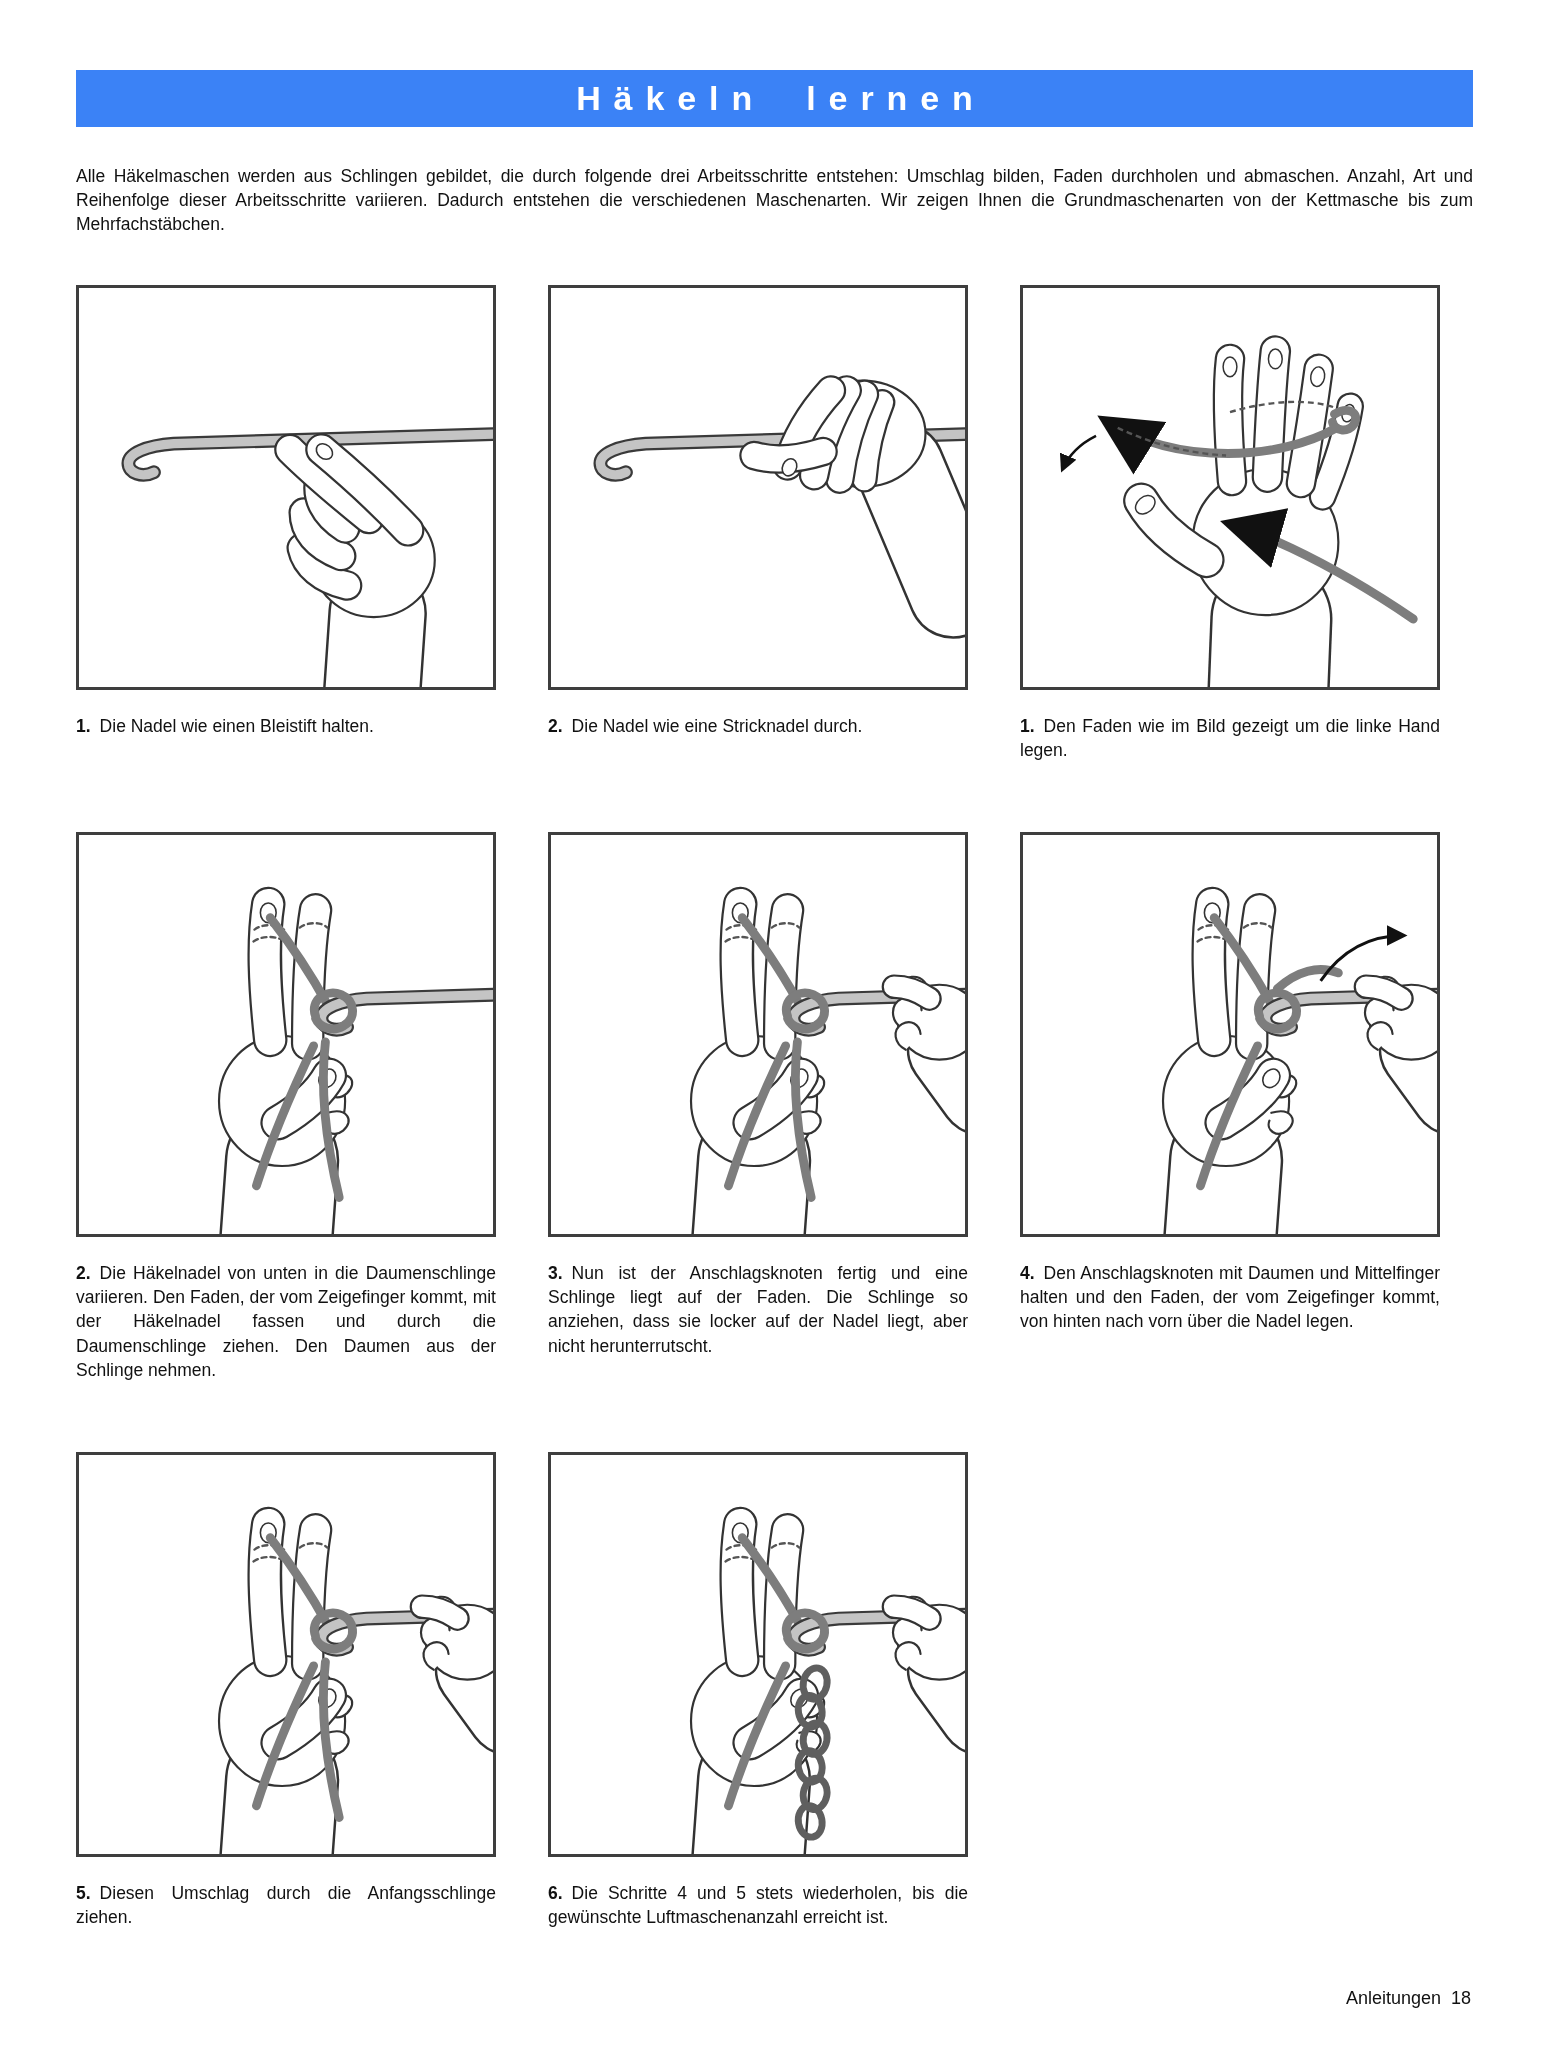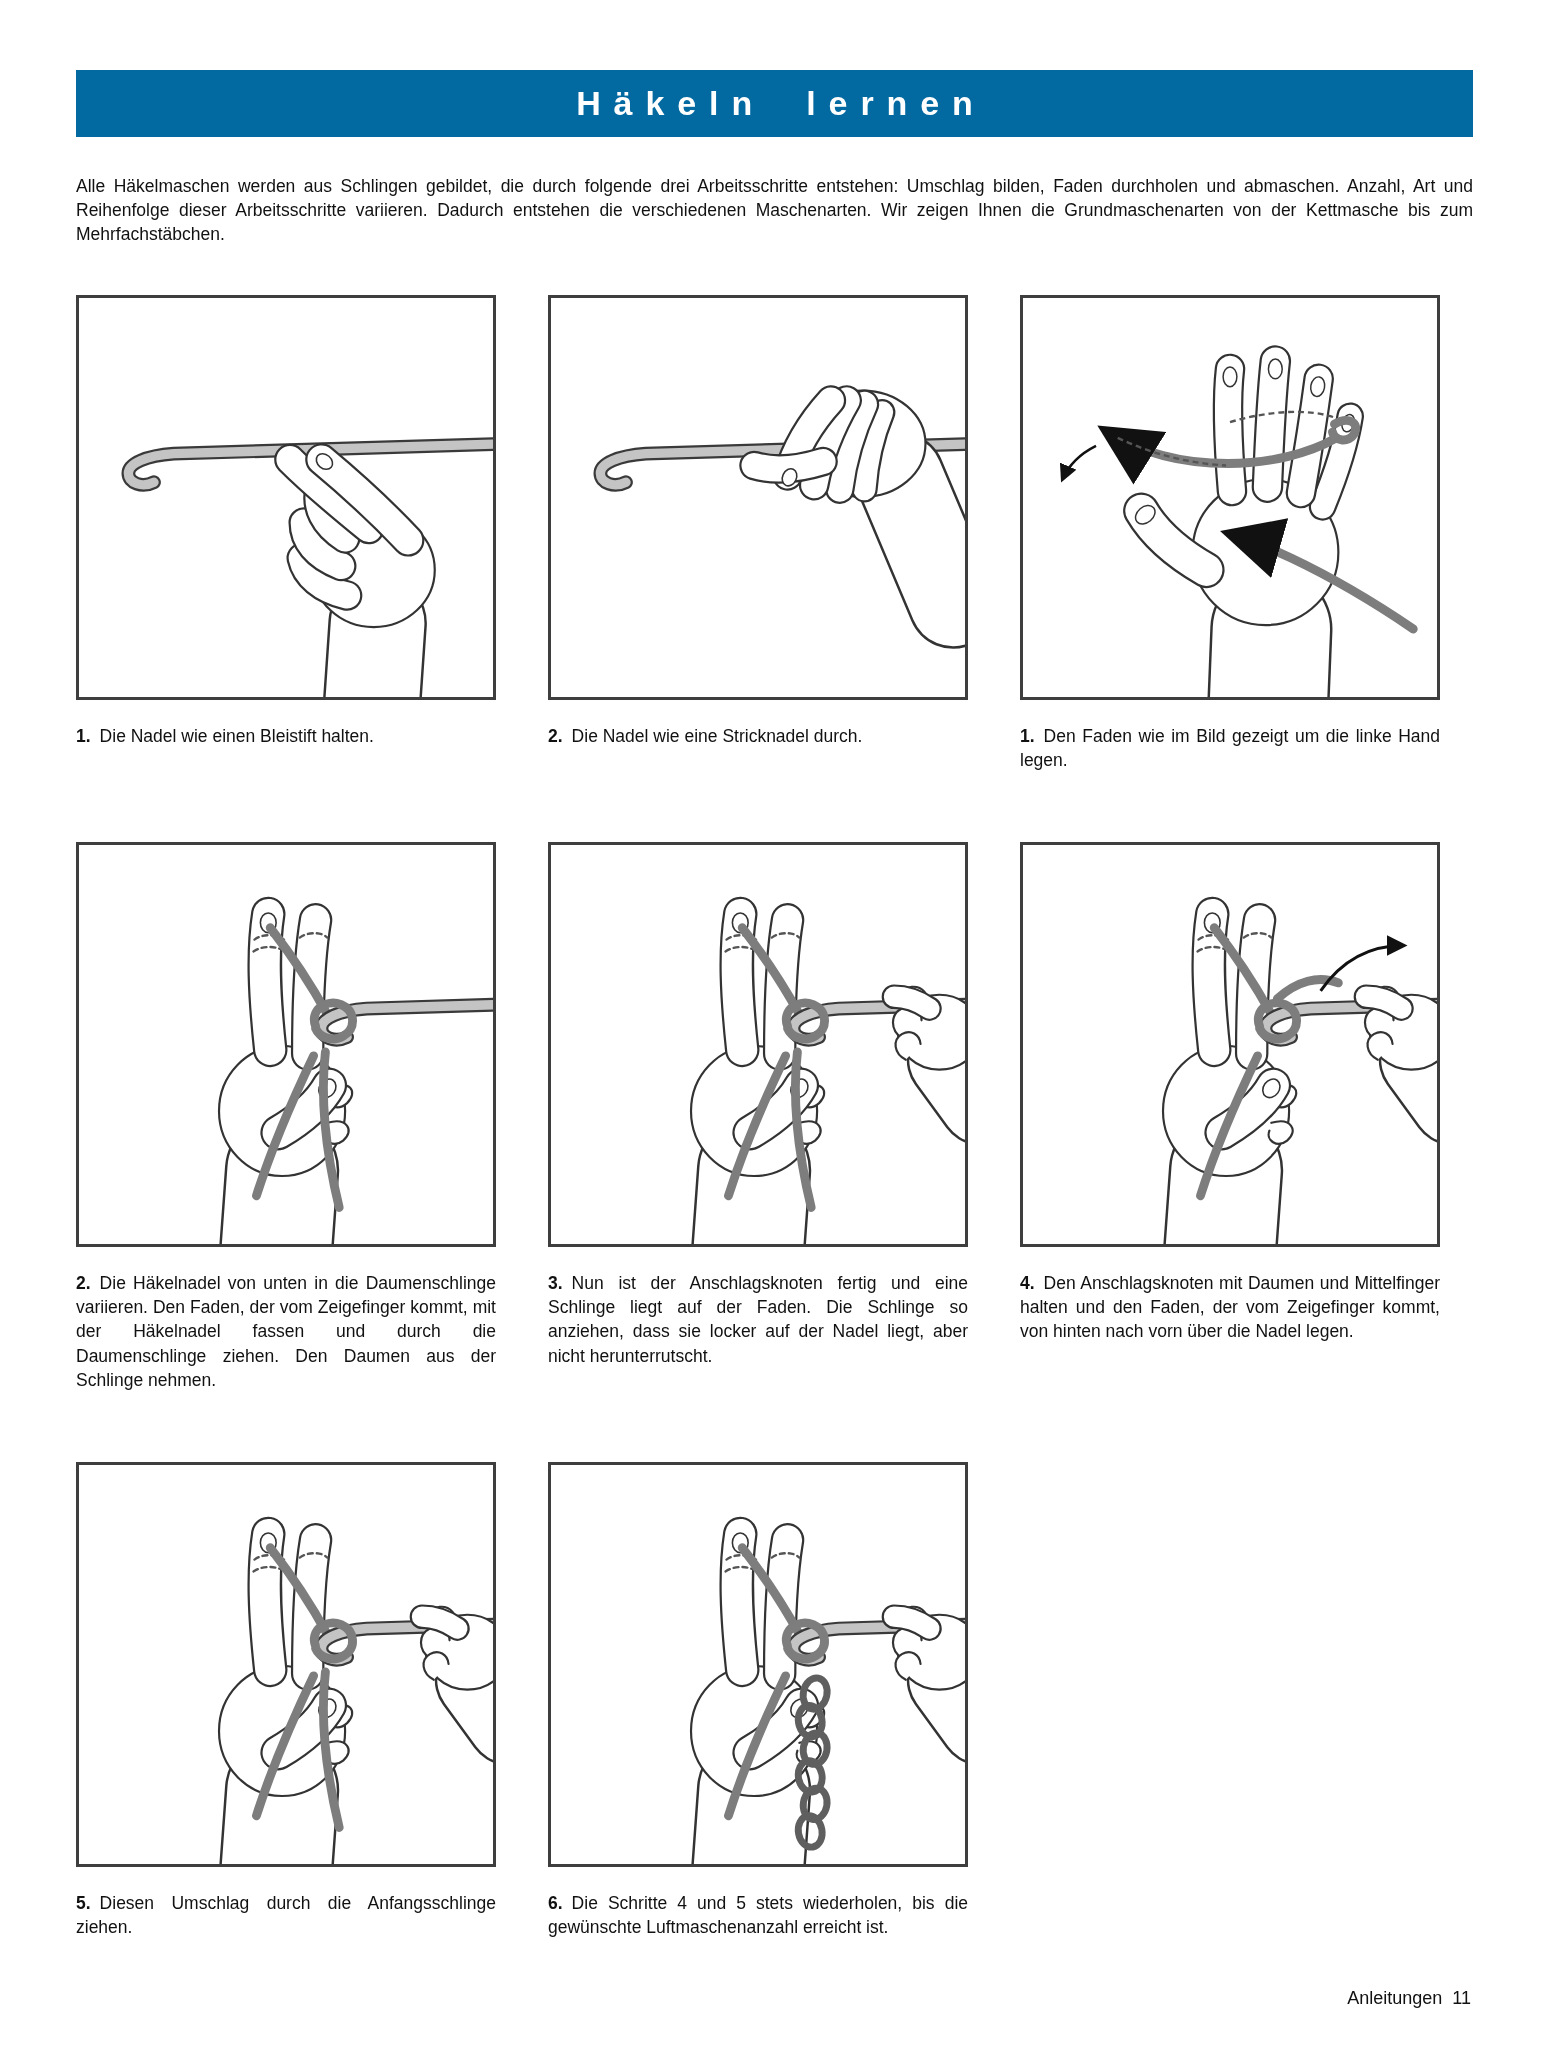--- a/index.html
+++ b/index.html
@@ -8,22 +8,22 @@
     width: 1551px;
     height: 2067px;
     position: relative;
     font-family: "Liberation Sans", sans-serif;
     color: #111;
     overflow: hidden;
   }
   .page { padding: 70px 78px 0 76px; }
 
   .title-bar {
-    background: #0369a1;
-    height: 67px;
+    background: #3b82f6;
+    height: 57px;
     display: flex;
     align-items: center;
     justify-content: center;
     margin-bottom: 38px;
   }
   .title-bar h1 {
     color: #ffffff;
     font-size: 34px;
     font-weight: bold;
     letter-spacing: 0.38em;
@@ -306,14 +306,14 @@
   </div>
 
   <div class="grid-row captions">
     <p class="caption"><b class="step-no">5.</b><span>Diesen Umschlag durch die Anfangsschlinge ziehen.</span></p>
     <p class="caption"><b class="step-no">6.</b><span>Die Schritte 4 und 5 stets wiederholen, bis die gewünschte Luftmaschenanzahl erreicht ist.</span></p>
   </div>
 
 </div>
 
 <div class="footer">
-  <span class="label">Anleitungen</span><span>11</span>
+  <span class="label">Anleitungen</span><span>18</span>
 </div>
 
 </body></html>

